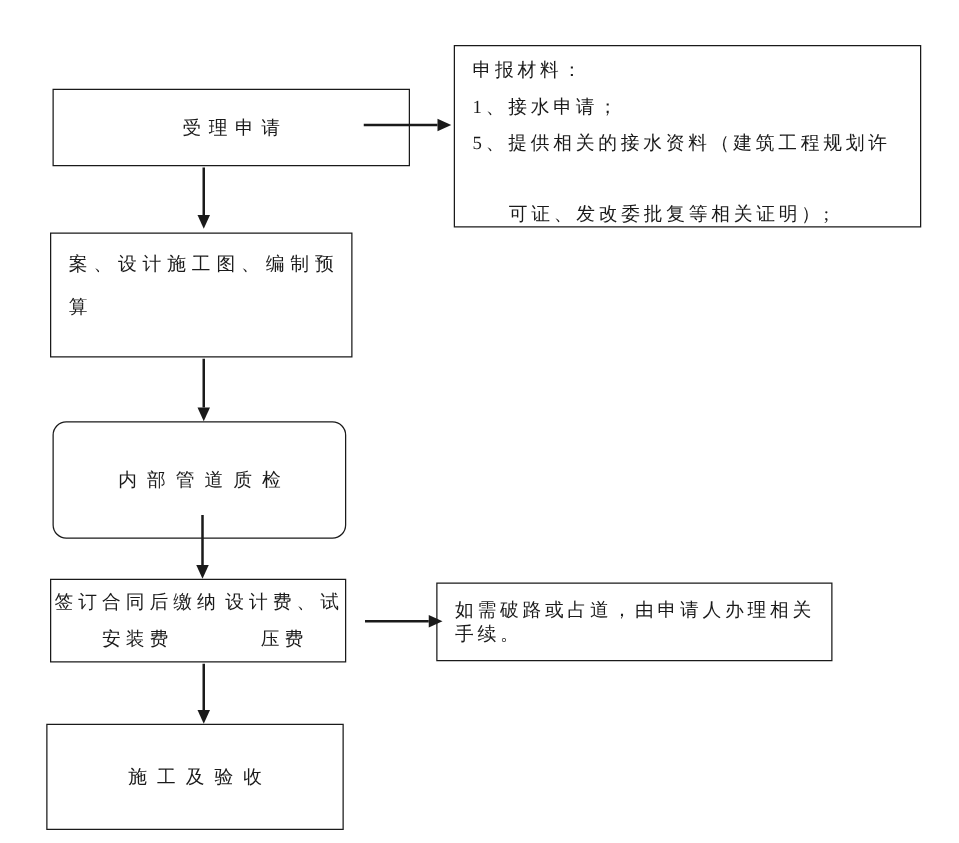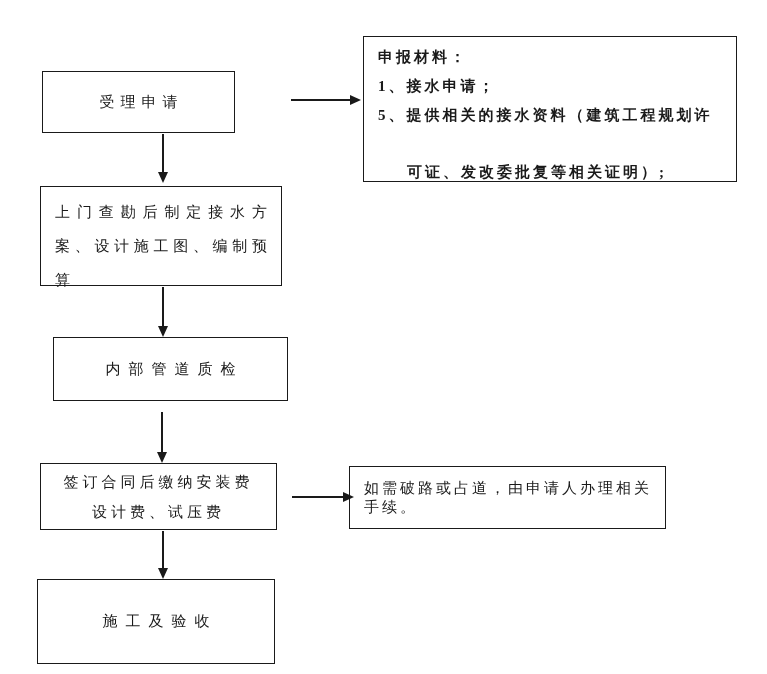--- a/index.html
+++ b/index.html
@@ -19,39 +19,38 @@
     border: 1.5px solid #1a1a1a;
     background: #ffffff;
   }
   .center-both {
     display: flex;
     align-items: center;
     justify-content: center;
   }
   .col-center {
     display: flex;
-    flex-direction: column;
     align-items: center;
     justify-content: center;
     text-align: center;
   }
   
-  .box-step1 { left: 42px; top: 71px; width: 193px; height: 62px; letter-spacing: 6px; text-indent: 6px; }
+  .box-step1 { left: 42px; top: 71px; width: 286px; height: 62px; letter-spacing: 6px; text-indent: 6px; }
   
   .box-step2 { left: 40px; top: 186px; width: 242px; height: 100px; padding: 8px 14px; line-height: 34px; }
   .jline { text-align: justify; text-align-last: justify; }
   
-  .box-step3 { left: 53px; top: 337px; width: 235px; height: 64px; letter-spacing: 8px; text-indent: 8px; }
+  .box-step3 { left: 42px; top: 337px; width: 235px; height: 94px; letter-spacing: 8px; text-indent: 8px; border-radius: 11px; }
   
   .box-step4 { left: 40px; top: 463px; width: 237px; height: 67px; line-height: 30px; letter-spacing: 4px; }
   
   .box-step5 { left: 37px; top: 579px; width: 238px; height: 85px; letter-spacing: 8px; text-indent: 8px; }
   
   .box-note-materials { left: 363px; top: 36px; width: 374px; height: 146px; padding: 6px 16px 0 14px; line-height: 29px; letter-spacing: 3px; }
-  .note-line { white-space: nowrap; font-weight: bold; }
+  .note-line { white-space: nowrap; }
   .note-line.indent { padding-left: 29px; margin-top: 28px; }
   
   .box-note-road { left: 349px; top: 466px; width: 317px; height: 63px; display: flex; align-items: center; padding-left: 14px; letter-spacing: 3px; }
   
   .vline {
     position: absolute;
     width: 1.5px;
     background: #1a1a1a;
   }
   .vline::after {
@@ -96,21 +95,20 @@
   </div>
 
   <div class="box box-note-materials">
     <div class="note-line">申报材料：</div>
     <div class="note-line">1、接水申请；</div>
     <div class="note-line">5、提供相关的接水资料（建筑工程规划许</div>
     <div class="note-line indent">可证、发改委批复等相关证明）;</div>
   </div>
 
   <div class="box box-step2">
-    <div class="jline">上门查勘后制定接水方</div>
     <div class="jline">案、设计施工图、编制预</div>
     <div>算</div>
   </div>
 
   <div class="box box-step3 center-both">
     <span>内部管道质检</span>
   </div>
 
   <div class="box box-step4 col-center">
     <div>签订合同后缴纳安装费</div>

